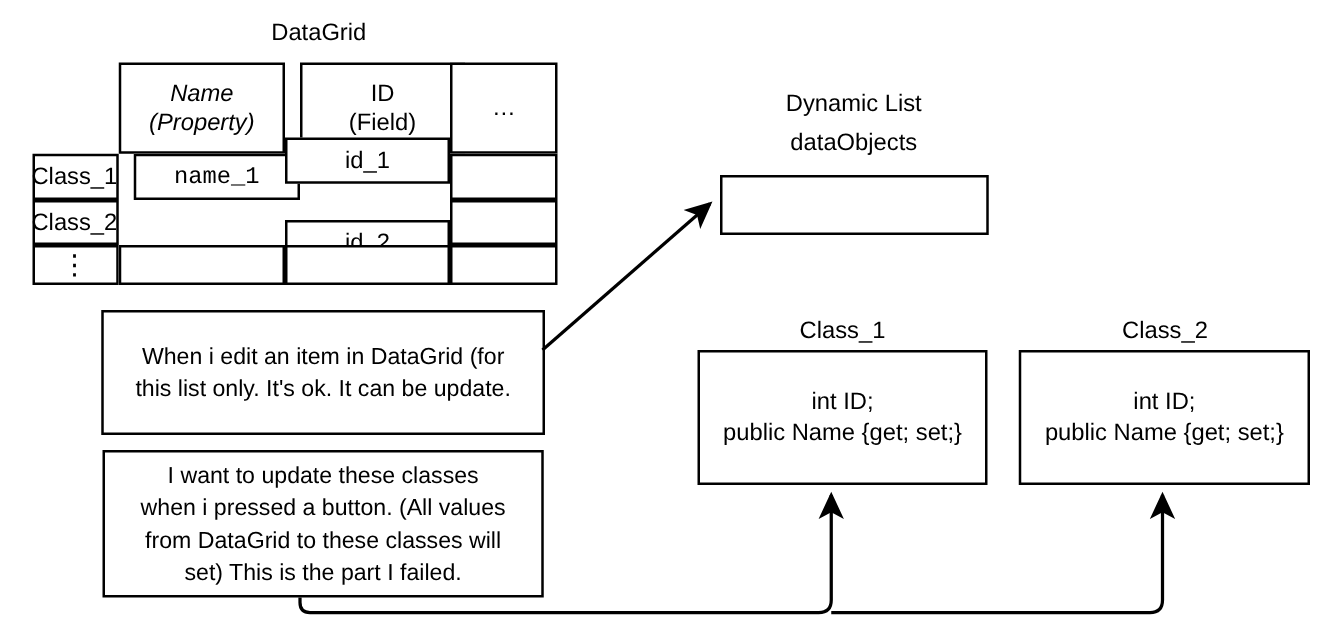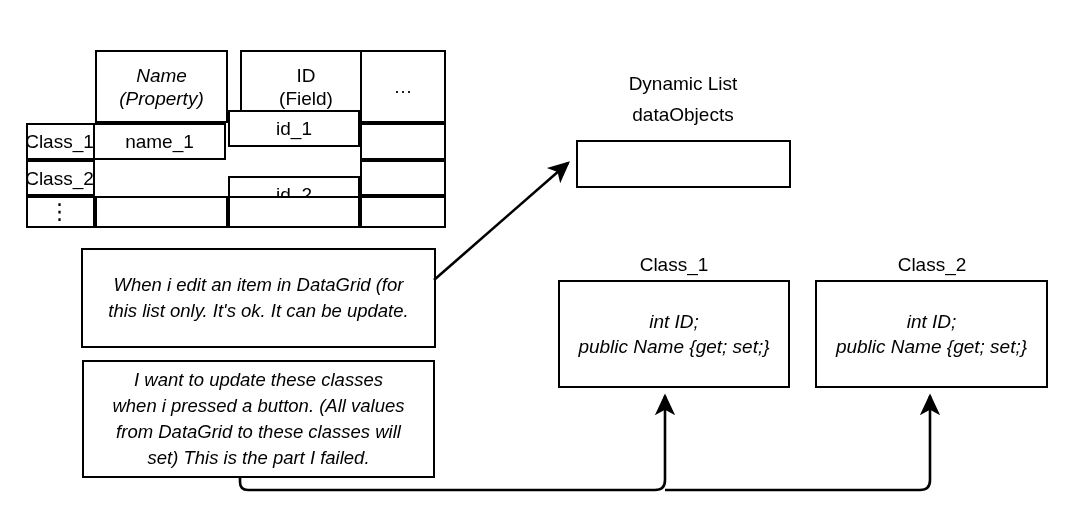--- a/index.html
+++ b/index.html
@@ -68,21 +68,20 @@
     border: 2px solid #000000;
     background: #ffffff;
     display: flex;
     flex-direction: column;
     align-items: center;
     justify-content: center;
     text-align: center;
     font-size: 19px;
     line-height: 25px;
     color: #000;
-    font-style: italic;
   }
   .note {
     font-size: 18.5px;
     line-height: 26px;
     padding: 4px 10px;
   }
   .note > div { width: 100%; }
   
   #connectors {
     position: absolute;
@@ -91,37 +90,38 @@
     width: 1071px;
     height: 513px;
     pointer-events: none;
   }
 </style>
 </head>
 <body>
 
 <div id="canvas">
 
+  <div class="label" id="datagrid-title">DataGrid</div>
 
   <div class="grid-cell hdr" style="left:95px; top:50px; width:133px; height:73px;font-style:italic;">
     <span>Name</span>
     <span>(Property)</span>
   </div>
   <div class="grid-cell hdr" style="left:240px; top:50px; width:132px; height:73px;text-align:right;">
     <span>ID</span>
     <span>(Field)</span>
   </div>
   <div class="grid-cell hdr" style="left:360px; top:50px; width:86px; height:73px;">
     <span>…</span>
   </div>
 
   <div class="grid-cell rowlabel" style="left:26px; top:123px; width:69px; height:37px;">
     <span>Class_1</span>
   </div>
-  <div class="grid-cell" style="left:93px; top:123px; width:133px; height:37px;">
+  <div class="grid-cell" style="left:107px; top:123px; width:133px; height:37px;font-family:Liberation Mono, monospace;">
     <span>name_1</span>
   </div>
   <div class="grid-cell" style="left:228px; top:110px; width:132px; height:37px;">
     <span>id_1</span>
   </div>
   <div class="grid-cell" style="left:360px; top:123px; width:86px; height:37px;">
     <span></span>
   </div>
 
   <div class="grid-cell rowlabel" style="left:26px; top:160px; width:69px; height:36px;">

